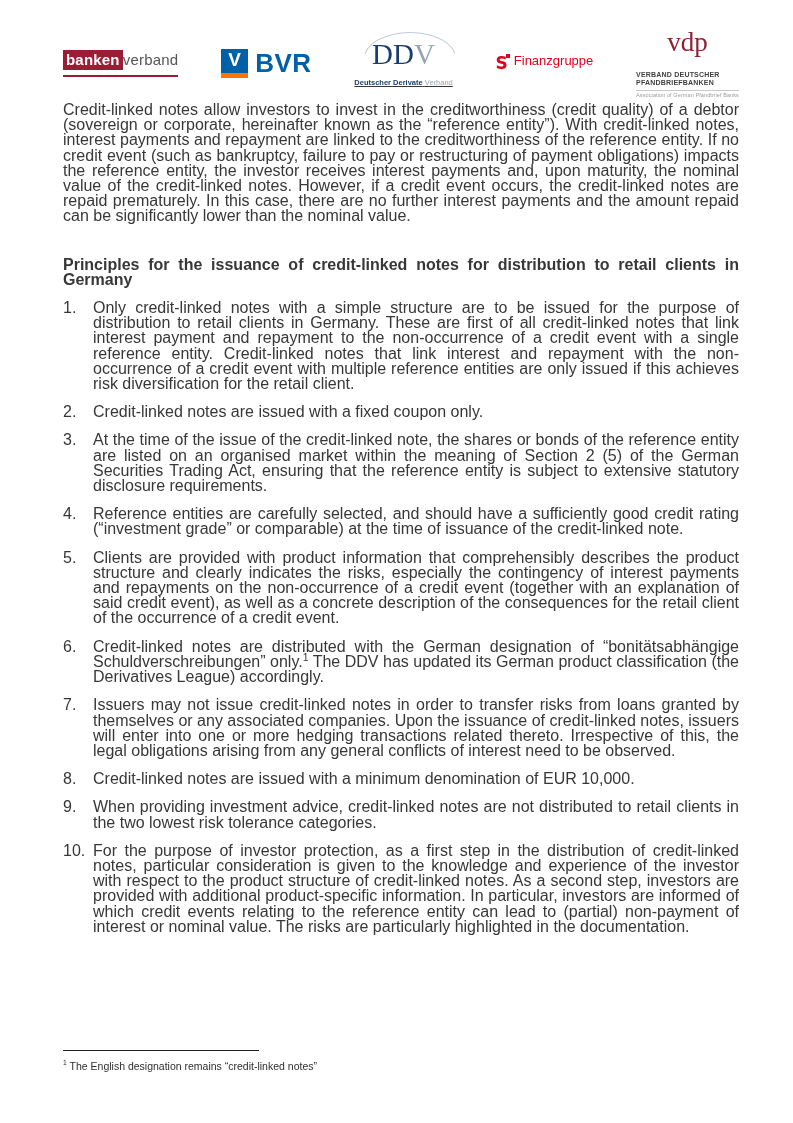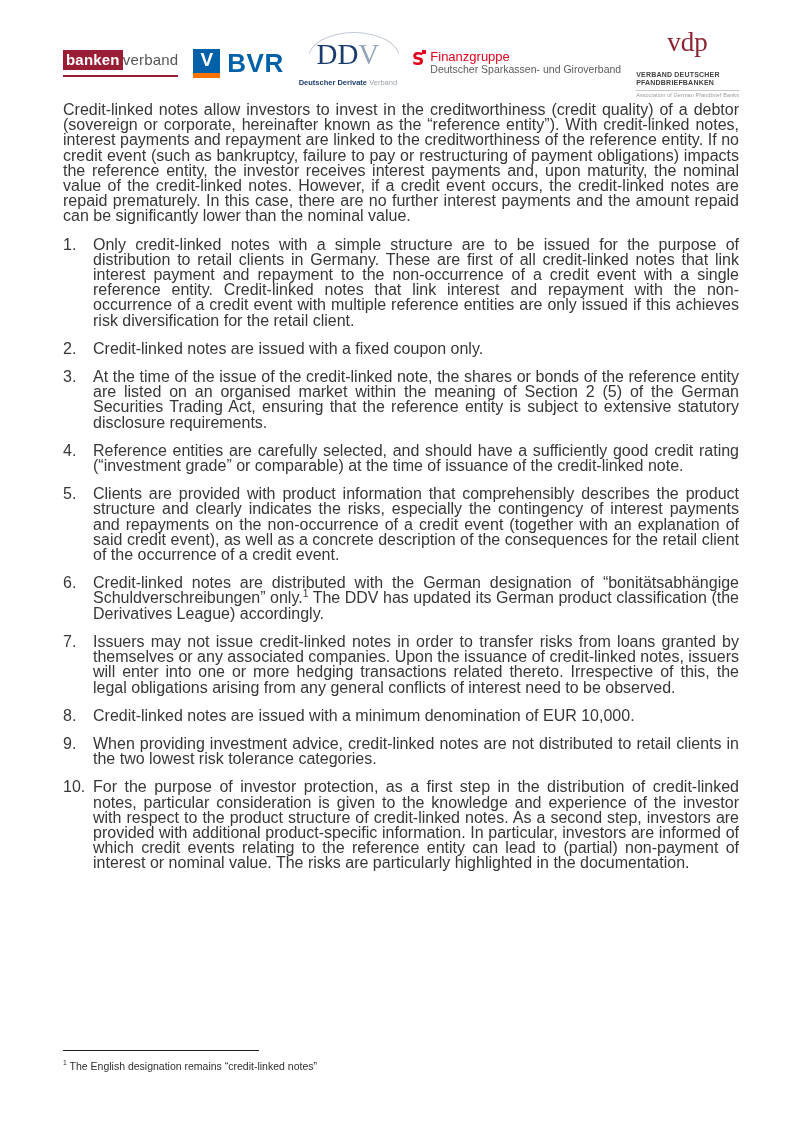--- a/index.html
+++ b/index.html
@@ -36,21 +36,21 @@
   .bvr-mark .v { color:#fff; font-weight:bold; font-size:19px; line-height:21px; }
   .bvr-orange { position:absolute; left:0; right:0; bottom:0; height:5px; background:#ff7300; }
   .bvr-text { color:#0060a8; font-weight:bold; font-size:26px; letter-spacing:.5px; }
 
   
   .ddv-logo { flex-direction:column; align-items:center; position:relative;gap:7px; }
   .ddv-letters { position:relative; font-family:"Liberation Serif", serif; font-size:29px; line-height:30px; }
   .ddv-dark { color:#1b3d6e; }
   .ddv-light { color:#93a4bc; }
   .ddv-arc { position:absolute; left:-8px; top:-7px; width:92px; height:52px; border:1.5px solid #c3cbd7; border-radius:50%; clip-path:inset(0 0 58% 0); pointer-events:none; }
-  .ddv-sub { font-size:7.5px; margin-top:2px; }
+  .ddv-sub { font-size:7.5px; margin-top:2px;text-decoration:underline; }
   .ddv-sub .b { color:#1b3d6e; font-weight:bold; }
   .ddv-sub .l { color:#9aa3ad; }
 
   
   .sk-logo { gap:6px; align-items:flex-start; }
   .sk-symbol { position:relative; color:#e2001a; font-weight:bold; font-size:17px; line-height:18px; font-family:"DejaVu Sans", sans-serif; }
   .sk-dot { position:absolute; top:0px; right:-2px; width:4px; height:4px; background:#e2001a; }
   .sk-title { color:#e2001a; font-size:13px; font-weight:normal; line-height:13px; }
   .sk-sub { color:#5c5c5c; font-size:10.5px; line-height:13px; }
 
@@ -108,39 +108,39 @@
         <span class="ddv-sub">
           <span class="b">Deutscher Derivate</span>
           <span class="l">Verband</span>
         </span>
       </div>
 
       <div class="logo sk-logo">
         <span class="sk-symbol"><span>S</span><span class="sk-dot"></span></span>
         <span>
           <div class="sk-title">Finanzgruppe</div>
-          <div class="sk-sub">Deutscher Sparkassen- und Giroverband</div>
         </span>
       </div>
 
       <div class="logo vdp-logo">
         <span class="vdp-letters">vdp</span>
         <span>
           <div class="vdp-name">VERBAND DEUTSCHER</div>
           <div class="vdp-name">PFANDBRIEFBANKEN</div>
           <div class="vdp-tag">Association of German Pfandbrief Banks</div>
         </span>
       </div>
 
 
     </div>
 
     <div class="body-text">
       <p>Credit-linked notes allow investors to invest in the creditworthiness (credit quality) of a debtor (sovereign or corporate, hereinafter known as the “reference entity”). With credit-linked notes, interest payments and repayment are linked to the creditworthiness of the reference entity. If no credit event (such as bankruptcy, failure to pay or restructuring of payment obligations) impacts the reference entity, the investor receives interest payments and, upon maturity, the nominal value of the credit-linked notes. However, if a credit event occurs, the credit-linked notes are repaid prematurely. In this case, there are no further interest payments and the amount repaid can be significantly lower than the nominal value.</p>
 
+      <p class="principles-heading">Principles for the issuance of credit-linked notes for distribution to retail clients in Germany</p>
 
       <div class="plist">
         <div class="li">
           <span class="num">1.</span>
           <span class="txt">Only credit-linked notes with a simple structure are to be issued for the purpose of distribution to retail clients in Germany. These are first of all credit-linked notes that link interest payment and repayment to the non-occurrence of a credit event with a single reference entity. Credit-linked notes that link interest and repayment with the non-occurrence of a credit event with multiple reference entities are only issued if this achieves risk diversification for the retail client.</span>
         </div>
         <div class="li">
           <span class="num">2.</span>
           <span class="txt">Credit-linked notes are issued with a fixed coupon only.</span>
         </div>

